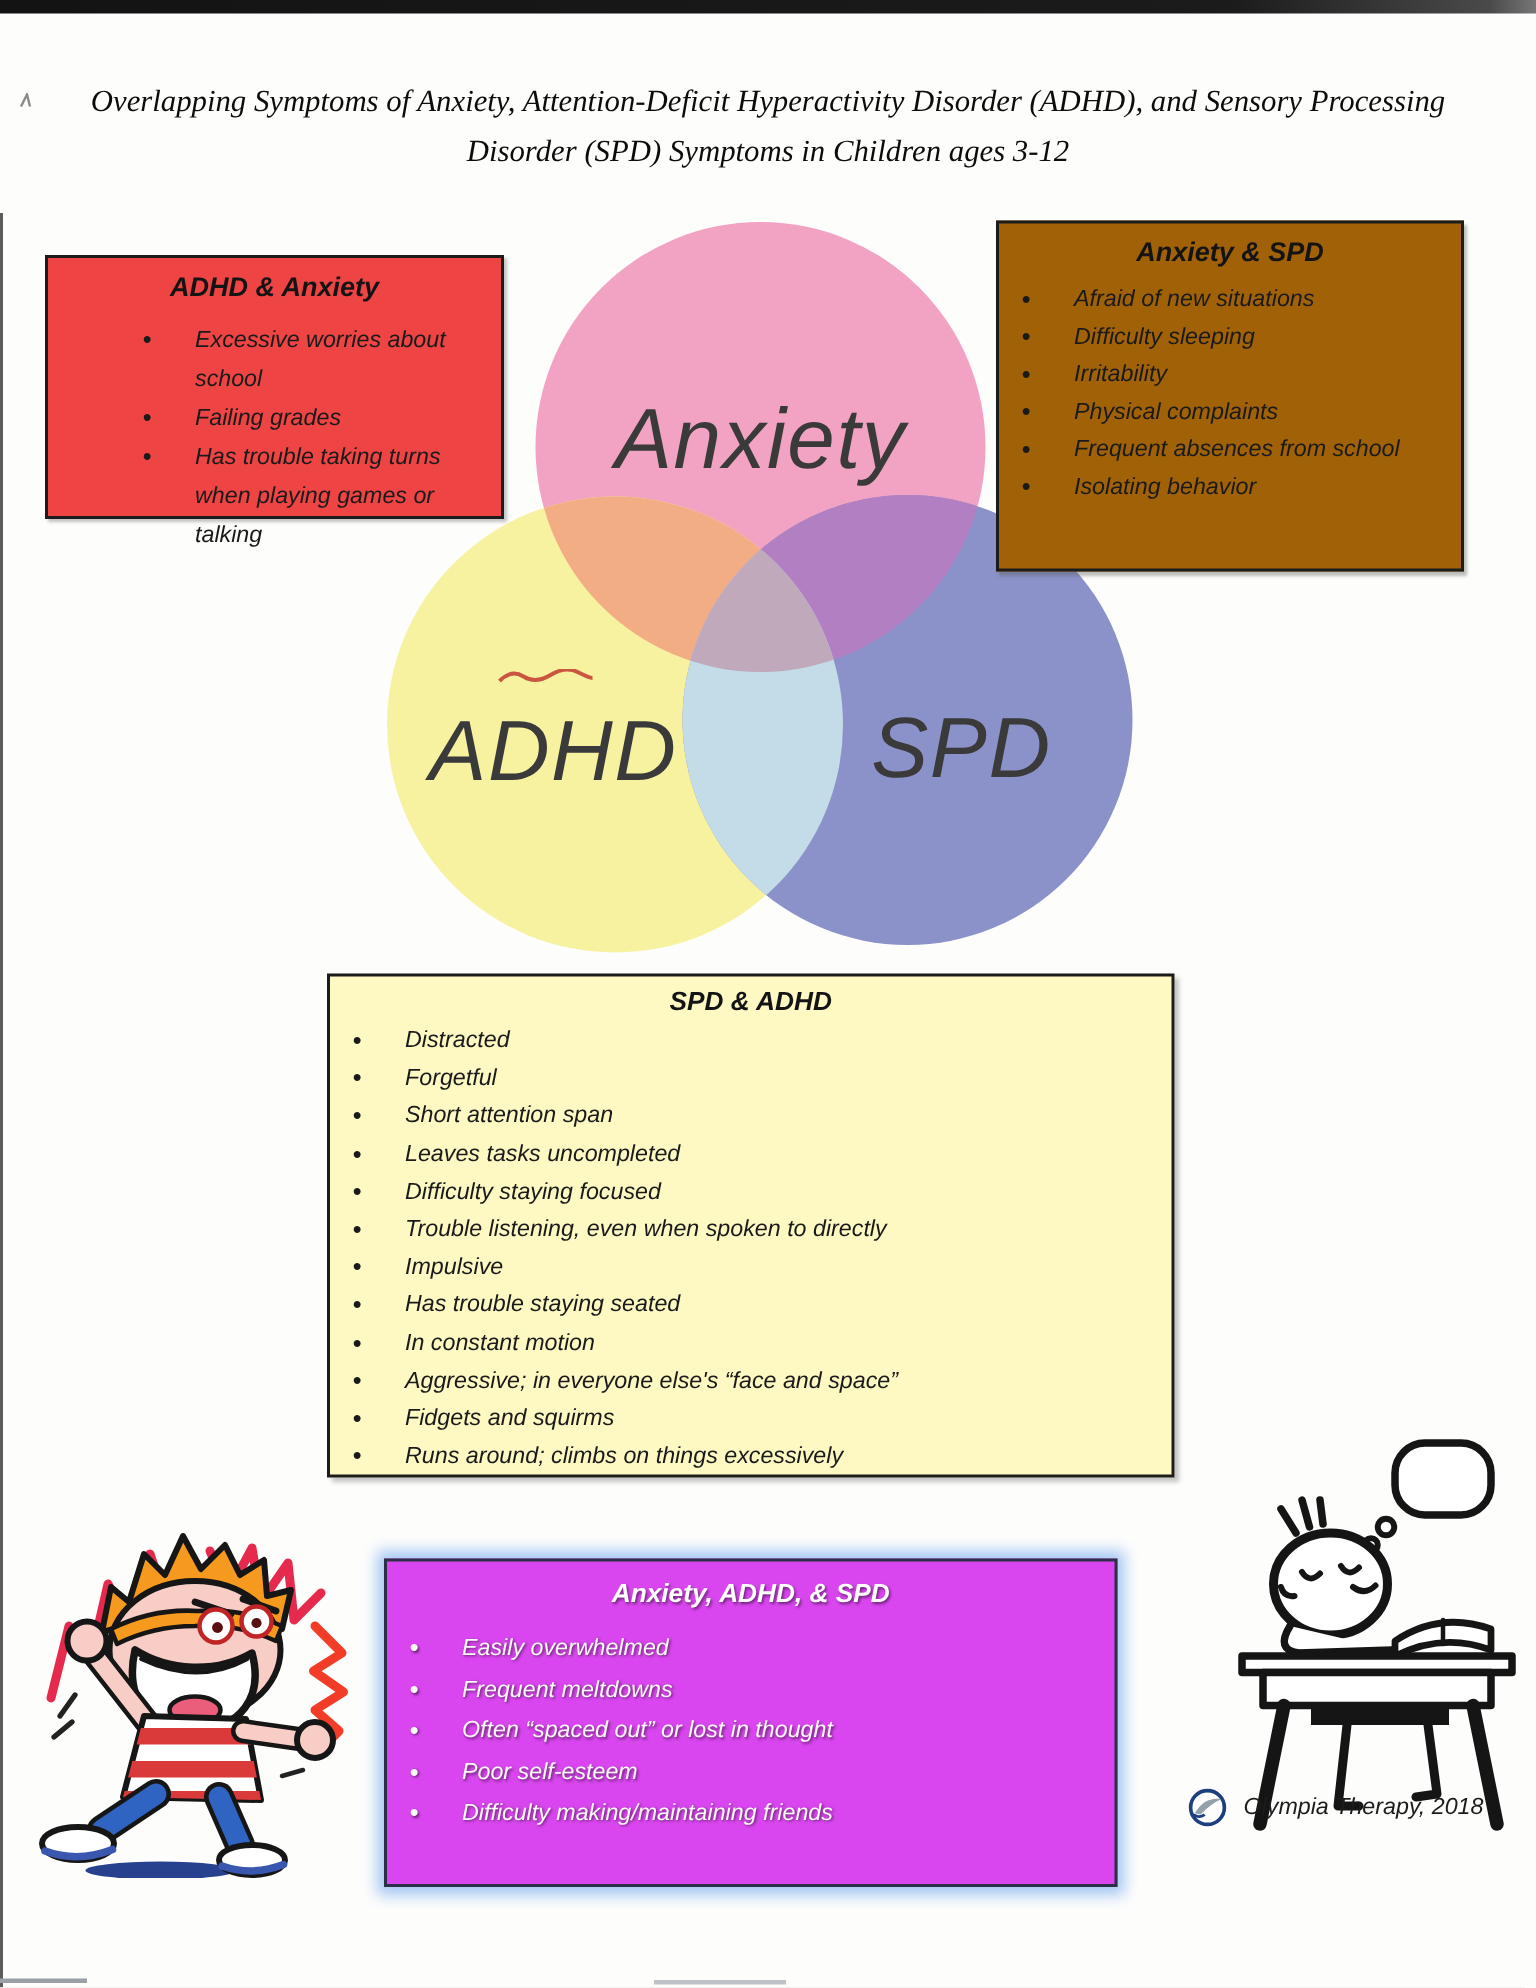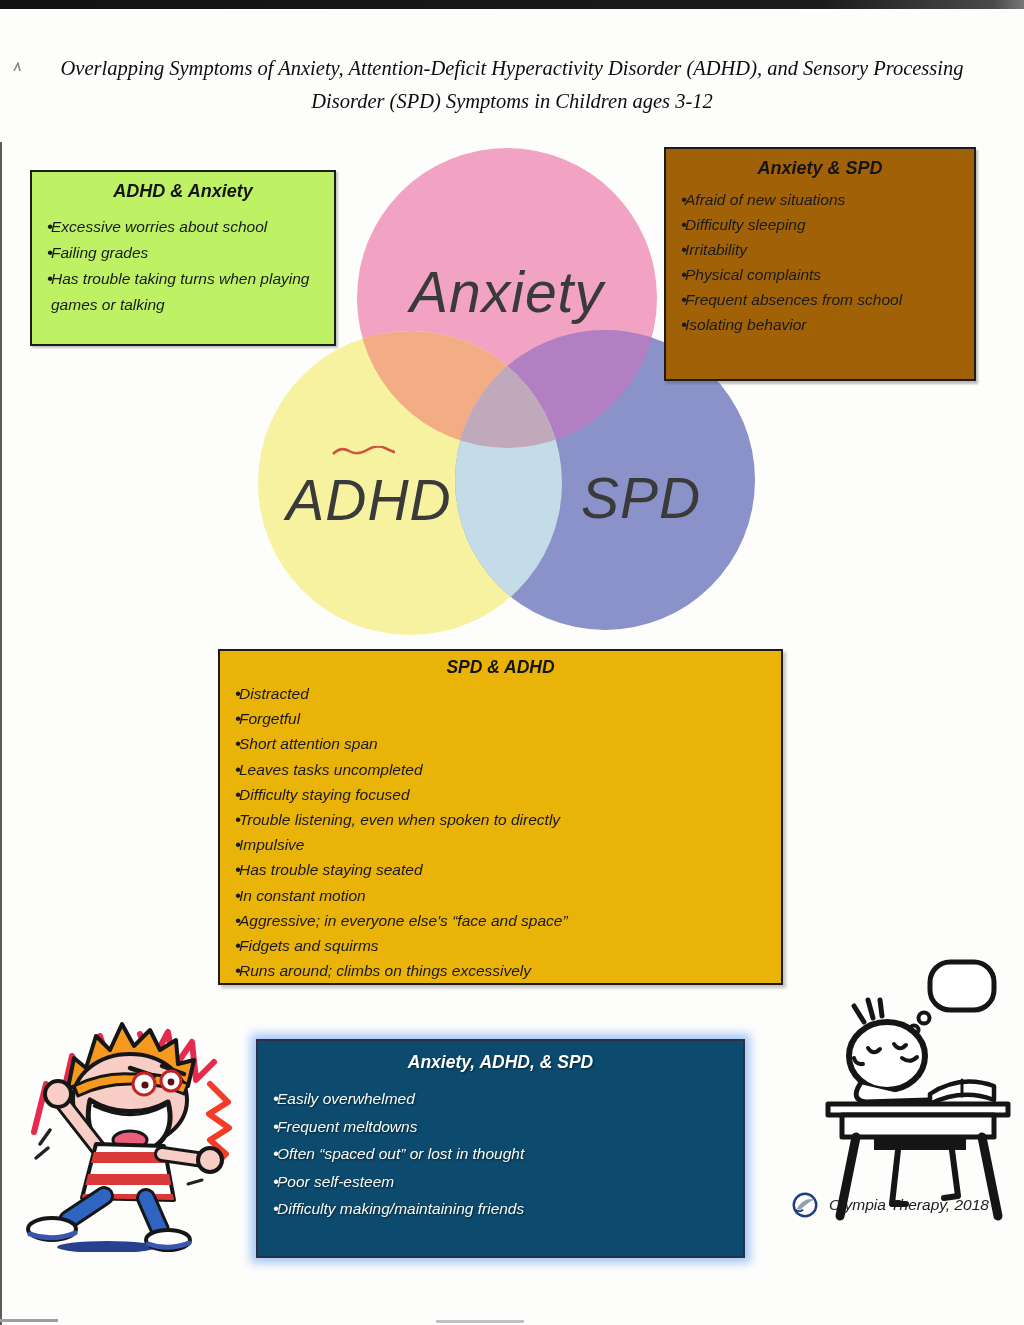--- a/index.html
+++ b/index.html
@@ -19,25 +19,25 @@
   .title{position:absolute;left:0;top:52px;width:1024px;text-align:center;
     font-family:"Liberation Serif",serif;font-size:20.5px;line-height:1.6;color:#0c0c0c;}
   
   .venn{position:absolute;left:243px;top:140px;width:520px;height:500px;}
   .vlabel{font-family:"Liberation Sans",sans-serif;font-size:57px;fill:#3a3a3a;
     text-anchor:middle;font-weight:500;letter-spacing:1px;}
   
   .box{position:absolute;border:2px solid #1c1c1c;box-sizing:border-box;}
   .box-title{font-weight:bold;text-align:center;font-size:18px;margin-top:9px;color:#141414;}
   ul.bullets{list-style:none;margin:8px 0 0 0;padding:0;font-size:15.5px;}
-  ul.bullets li{position:relative;padding-left:19px;padding-right:8px;line-height:25px;}
+  ul.bullets li{position:relative;padding-left:50px;padding-right:8px;line-height:25px;}
   ul.bullets li::before{content:"•";position:absolute;left:15px;font-size:17px;}
   .box-adhd-anxiety{left:30px;top:170px;width:306px;height:176px;box-shadow:2px 2px 2px rgba(90,90,90,.35);}
   .box-adhd-anxiety ul.bullets{margin-top:12px;line-height:26px;}
-  .box-adhd-anxiety ul.bullets li{line-height:26px;}
+  .box-adhd-anxiety ul.bullets li{line-height:26px;margin-left:48px;}
   .box-anxiety-spd{left:664px;top:147px;width:312px;height:234px;box-shadow:2px 3px 2px rgba(90,90,90,.4);}
   .box-spd-adhd{left:218px;top:649px;width:565px;height:336px;box-shadow:3px 3px 3px rgba(90,90,90,.35);}
   .box-spd-adhd .box-title{margin-top:6px;font-size:17.5px;}
   .box-spd-adhd ul.bullets{margin-top:3px;}
   .box-spd-adhd ul.bullets li{line-height:25.2px;}
   .box-all-three{left:256px;top:1039px;width:489px;height:219px;border:2px solid #2c3046;
     box-shadow:0 0 9px 5px rgba(158,195,242,.95);}
   .box-all-three .box-title{color:#fff;font-size:17.5px;margin-top:11px;text-shadow:1px 1px 2px rgba(0,0,0,.5);}
   .box-all-three ul.bullets{margin-top:12px;color:#fbfbf6;}
   .box-all-three ul.bullets li{line-height:27.5px;text-shadow:1px 1px 2px rgba(0,0,0,.55);}
@@ -96,60 +96,60 @@
       </g>
     <text class="vlabel" x="264" y="172">Anxiety</text>
     <text class="vlabel" x="126" y="380">ADHD</text>
     <text class="vlabel" x="398" y="378">SPD</text>
   </svg>
 
   <svg class="red-scribble" width="66" height="12" viewBox="0 0 66 12">
     <path d="M2,8 Q10,0 18,5 T36,4 T54,2 T64,6" fill="none" stroke="#c23a30" stroke-width="2.6" opacity="0.85"></path>
   </svg>
 
-  <div class="box box-adhd-anxiety" style="background-color: #bef264;">
+  <div class="box box-adhd-anxiety" style="background-color: #ef4444;">
     <div class="box-title">ADHD &amp; Anxiety</div>
     <ul class="bullets">
         <li>Excessive worries about school</li>
         <li>Failing grades</li>
         <li>Has trouble taking turns when playing games or talking</li>
       </ul>
   </div>
 
   <div class="box box-anxiety-spd" style="background-color: #a16207;">
     <div class="box-title">Anxiety &amp; SPD</div>
     <ul class="bullets">
         <li>Afraid of new situations</li>
         <li>Difficulty sleeping</li>
         <li>Irritability</li>
         <li>Physical complaints</li>
         <li>Frequent absences from school</li>
         <li>Isolating behavior</li>
       </ul>
   </div>
 
-  <div class="box box-spd-adhd" style="background-color: #eab308;">
+  <div class="box box-spd-adhd" style="background-color: #fef9c3;">
     <div class="box-title">SPD &amp; ADHD</div>
     <ul class="bullets">
         <li>Distracted</li>
         <li>Forgetful</li>
         <li>Short attention span</li>
         <li>Leaves tasks uncompleted</li>
         <li>Difficulty staying focused</li>
         <li>Trouble listening, even when spoken to directly</li>
         <li>Impulsive</li>
         <li>Has trouble staying seated</li>
         <li>In constant motion</li>
         <li>Aggressive; in everyone else's “face and space”</li>
         <li>Fidgets and squirms</li>
         <li>Runs around; climbs on things excessively</li>
       </ul>
   </div>
 
-  <div class="box box-all-three" style="background-color: #0c4a6e;">
+  <div class="box box-all-three" style="background-color: #d946ef;">
     <div class="box-title">Anxiety, ADHD, &amp; SPD</div>
     <ul class="bullets">
         <li>Easily overwhelmed</li>
         <li>Frequent meltdowns</li>
         <li>Often “spaced out” or lost in thought</li>
         <li>Poor self-esteem</li>
         <li>Difficulty making/maintaining friends</li>
       </ul>
   </div>
 

